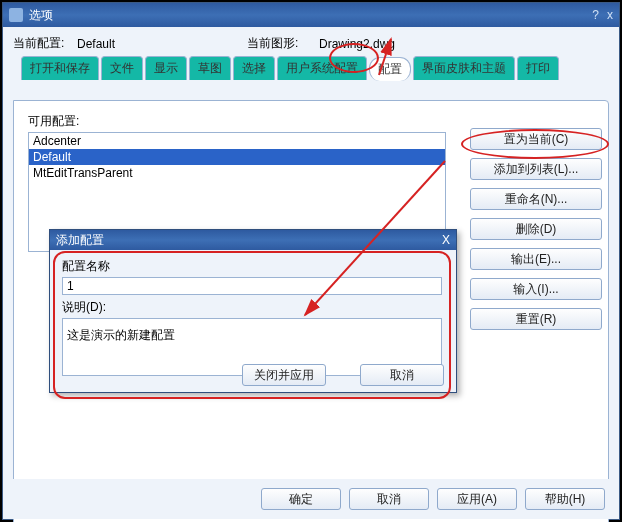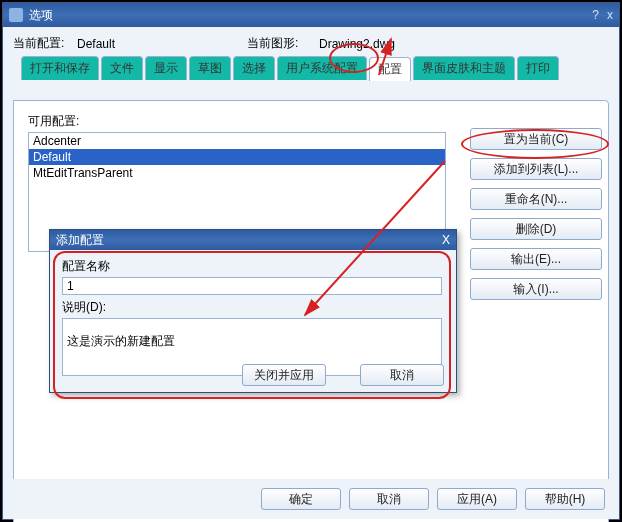--- a/index.html
+++ b/index.html
@@ -11,41 +11,41 @@
   .titlebar .sys { display:flex; gap:8px; color:#cfe0f5; }
   .titlebar .sys span { cursor:default; }
   .client { position:absolute; left:0; top:24px; right:0; bottom:0; padding:8px 10px 10px 10px; }
   .inforow { display:flex; align-items:center; margin-bottom:4px; }
   .inforow .lbl1 { width:64px; }
   .inforow .val1 { width:170px; }
   .inforow .lbl2 { width:72px; }
   .inforow .val2 { }
   .tabs { position:relative; height:24px; display:flex; align-items:flex-end; padding-left:8px; }
   .tab { padding:3px 8px; border:1px solid #9bb3d3; border-bottom:none; border-radius:4px 4px 0 0; background:#14b8a6; margin-right:2px; color:#333; }
-  .tab.active { background:#fff; font-weight:normal; position:relative; top:1px; }
+  .tab.active { background:#fff; font-weight:normal; position:relative; top:1px;border-radius:11px; }
   .tab.redcircle { position:relative; }
   .panel { position:relative; border:1px solid #9bb3d3; background:#fff; height:480px; border-radius:0 4px 4px 4px; padding:12px 6px 14px 14px;margin-top:20px; }
   .panel-inner { position:relative; width:100%; height:100%; }
   .left-col { position:absolute; left:0; top:0; width:418px; }
   .right-col { position:absolute; right:0; top:15px; width:132px; display:flex; flex-direction:column; gap:8px; }
   .listbox { border:1px solid #9bb3d3; background:#fff; height:120px; overflow:hidden; font-family: "SimSun", monospace; }
   .listbox .item { padding:1px 4px; white-space:nowrap; }
   .listbox .item.sel { background:#2a63c8; color:#fff; }
   .btn { border:1px solid #8fa9cc; background:linear-gradient(#fefefe,#e4ebf5); border-radius:3px; height:22px; display:flex; align-items:center; justify-content:center; color:#222; }
   .btn.highlight { } 
   .bottombar { position:absolute; left:0; right:0; bottom:0; height:40px; display:flex; justify-content:flex-end; align-items:center; gap:8px; padding:0 14px; background:#eef3fa; }
   .bottombar .btn { width:80px;justify-content:center; }
 
   
   .modal { position:absolute; left:46px; top:226px; width:408px; height:164px; border:1px solid #2f4e7d; background:#eef3fa; box-shadow:3px 3px 6px rgba(0,0,0,.3);}
   .modal .mtitle { height:20px; background:linear-gradient(#2e5aa0,#3d6fb5,#2e5aa0); color:#fff; display:flex; align-items:center; justify-content:space-between; padding:0 6px;}
   .modal .mbody { padding:8px 12px; position:relative; height:calc(100% - 20px);}
   .mfield { border:1px solid #9bb3d3; background:#fff; width:380px; }
   .minput { height:18px; padding:1px 4px; }
-  .mtext { height:58px; padding:14px 4px; }
+  .mtext { height:58px; padding:8px 4px; }
   .mlabel { margin-bottom:2px; }
   .mbuttons { position:absolute; bottom:6px; right:12px; display:flex; gap:10px; }
   .mbuttons .btn { width:84px;margin-left:24px; }
 
   
   .anno { position:absolute; border:2px solid #d62222; pointer-events:none; }
   .anno.oval { border-radius:50%/50%; }
   .anno.roundrect { border-radius:12px; }
   svg.arrow { position:absolute; pointer-events:none; }
 </style>
@@ -104,20 +104,23 @@
             </div>
           <div class="btn">
               <span>删除(D)</span>
             </div>
           <div class="btn">
               <span>输出(E)...</span>
             </div>
           <div class="btn">
               <span>输入(I)...</span>
             </div>
+          <div class="btn">
+              <span>重置(R)</span>
+            </div>
         </div>
       </div>
     </div>
 
     <div class="bottombar">
       <div class="btn">
           <span>确定</span>
         </div>
       <div class="btn">
           <span>取消</span>

